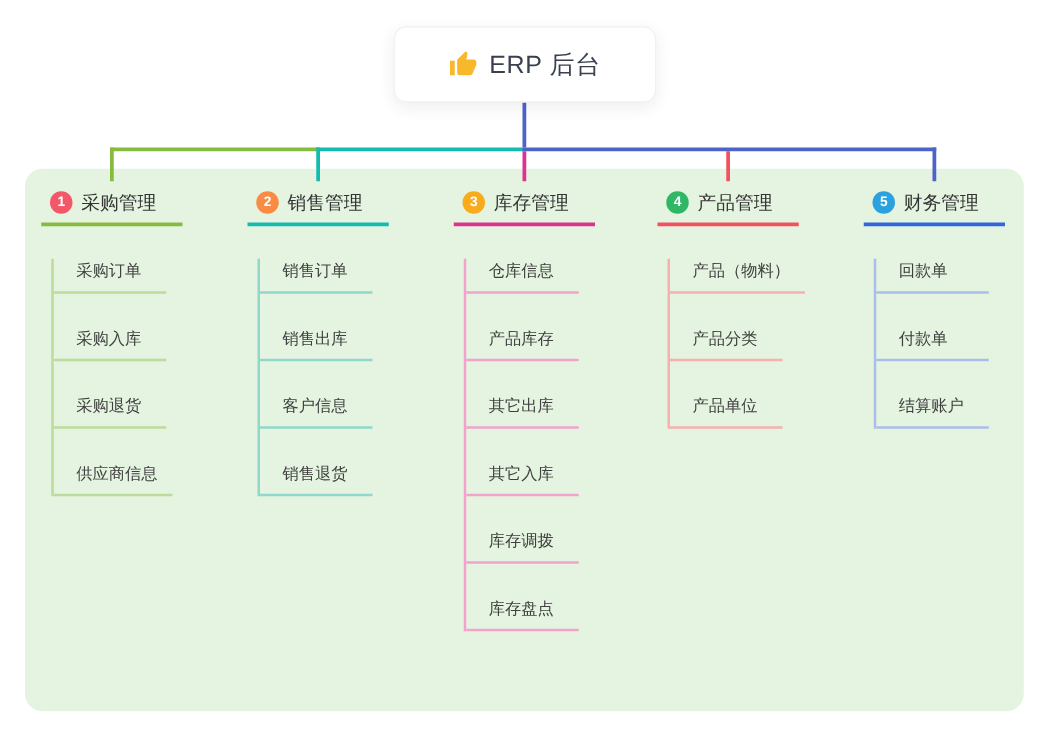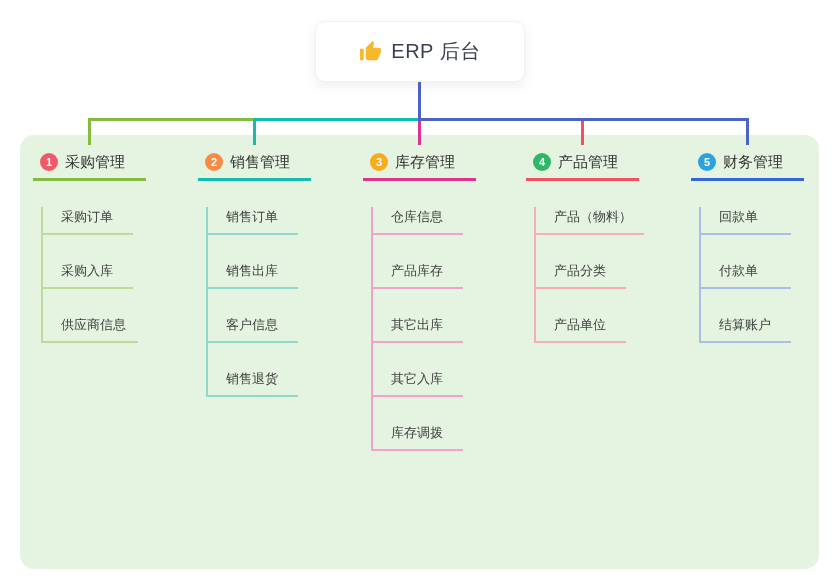--- a/index.html
+++ b/index.html
@@ -146,20 +146,21 @@
   </div>
 
   <div class="branch" style="left:33px;">
     <div class="branch-header" style="border-bottom-color: rgb(135, 187, 63);">
       <span class="badge" style="background-color: rgb(242, 88, 104);">1</span>
       <span class="branch-label">采购管理</span>
     </div>
     <div class="children" style="border-left-color: rgb(187, 220, 154);">
       <div class="child" style="border-bottom-color: rgb(187, 220, 154);">采购订单</div>
       <div class="child" style="border-bottom-color: rgb(187, 220, 154);">采购入库</div>
+      <div class="child" style="border-bottom-color: rgb(187, 220, 154);">采购退货</div>
       <div class="child" style="border-bottom-color: rgb(187, 220, 154);">供应商信息</div>
     </div>
   </div>
 
   <div class="branch" style="left:198px;">
     <div class="branch-header" style="border-bottom-color: rgb(20, 188, 176);">
       <span class="badge" style="background-color: rgb(250, 139, 69);">2</span>
       <span class="branch-label">销售管理</span>
     </div>
     <div class="children" style="border-left-color: rgb(143, 216, 203);">
@@ -174,20 +175,21 @@
     <div class="branch-header" style="border-bottom-color: rgb(221, 51, 144);">
       <span class="badge" style="background-color: rgb(248, 172, 28);">3</span>
       <span class="branch-label">库存管理</span>
     </div>
     <div class="children" style="border-left-color: rgb(242, 162, 203); margin-top: 23px;">
       <div class="child" style="border-bottom-color: rgb(242, 162, 203);">仓库信息</div>
       <div class="child" style="border-bottom-color: rgb(242, 162, 203);">产品库存</div>
       <div class="child" style="border-bottom-color: rgb(242, 162, 203);">其它出库</div>
       <div class="child" style="border-bottom-color: rgb(242, 162, 203);">其它入库</div>
       <div class="child" style="border-bottom-color: rgb(242, 162, 203);">库存调拨</div>
+      <div class="child" style="border-bottom-color: rgb(242, 162, 203);">库存盘点</div>
     </div>
   </div>
 
   <div class="branch" style="left:526px;">
     <div class="branch-header" style="border-bottom-color: rgb(242, 82, 95);">
       <span class="badge" style="background-color: rgb(47, 183, 102);">4</span>
       <span class="branch-label">产品管理</span>
     </div>
     <div class="children" style="border-left-color: rgb(247, 175, 176);">
       <div class="child" style="border-bottom-color: rgb(247, 175, 176);">产品（物料）</div>

